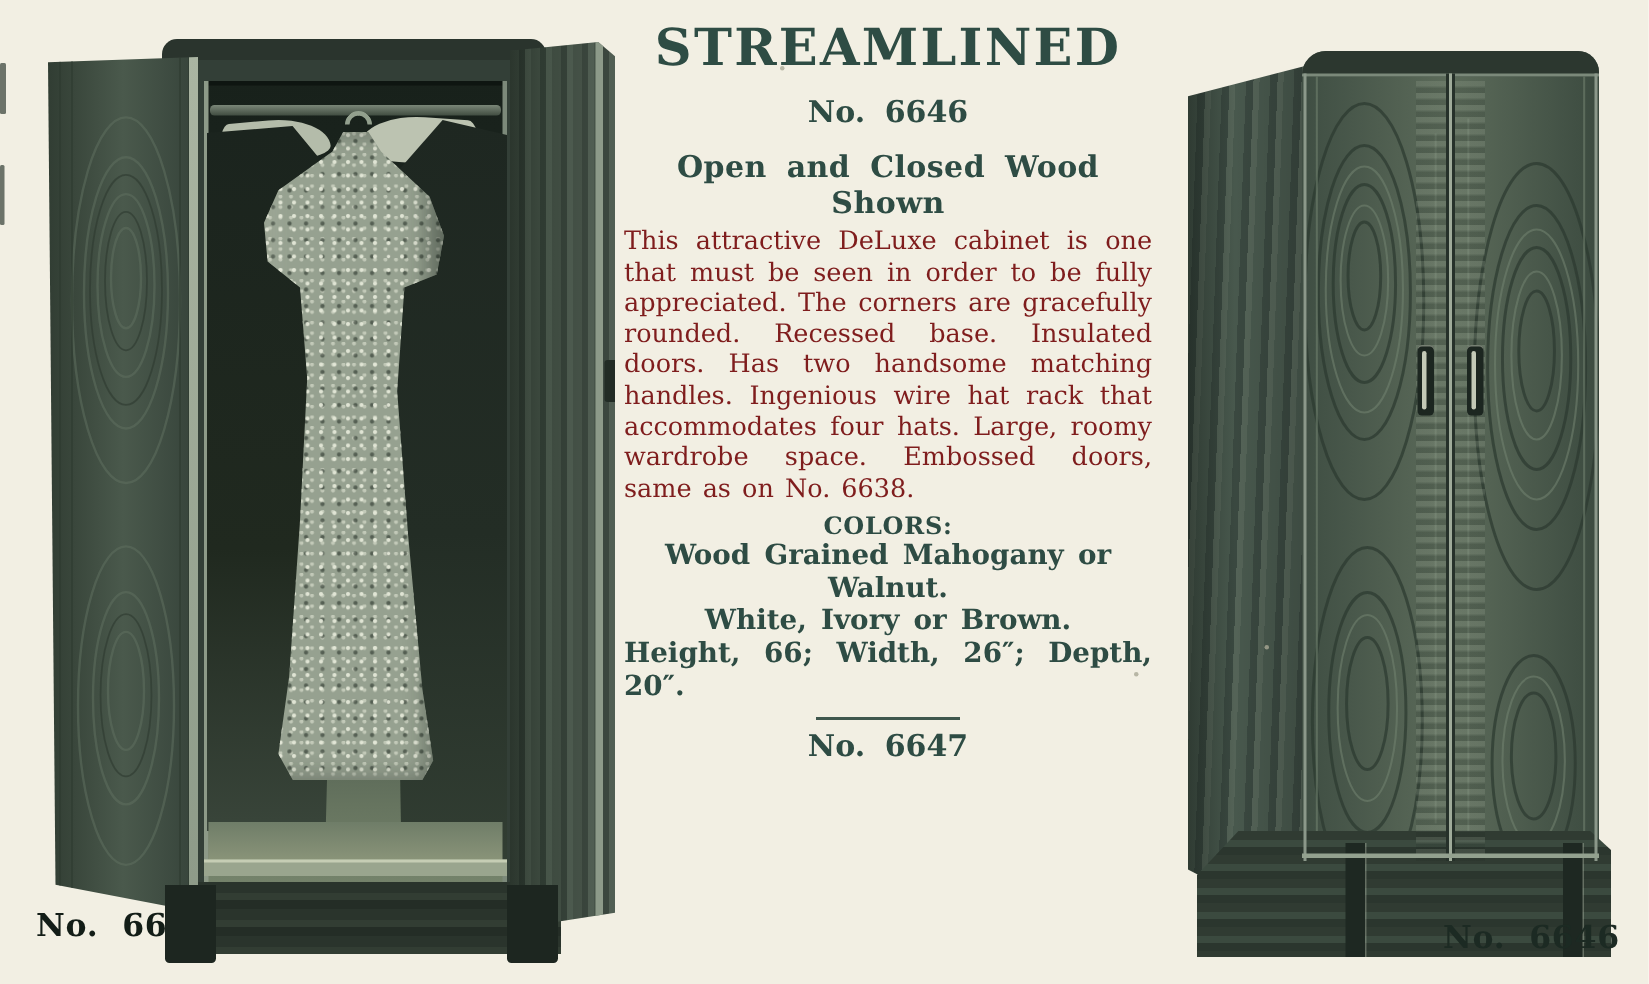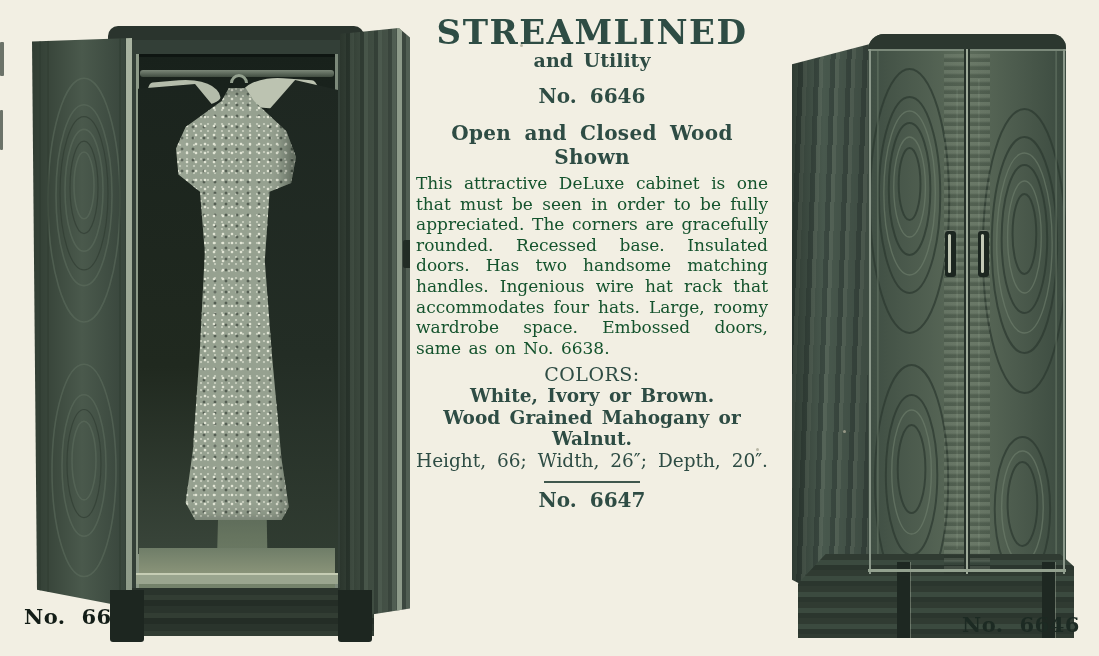--- a/index.html
+++ b/index.html
@@ -9,24 +9,24 @@
     font-family:"DejaVu Serif","Liberation Serif",serif;
   }
   
   .center-col{position:absolute;left:416px;top:0;width:352px;text-align:center;color:#2e4c44;}
   .title{font-size:34px;font-weight:bold;letter-spacing:1.5px;word-spacing:7px;line-height:33px;margin-top:16px;text-align:center;}
   .title2{font-size:27px;font-weight:bold;letter-spacing:1px;word-spacing:9px;line-height:33px;}
   .tagline{font-size:19px;font-weight:bold;line-height:22px;word-spacing:4px;margin-top:9px;}
   .tagline2{font-size:19px;font-weight:bold;line-height:22px;word-spacing:4px;}
   .model-no{font-size:20px;font-weight:bold;margin-top:13px;word-spacing:6px;}
   .views-note{font-size:20px;font-weight:bold;margin-top:13px;word-spacing:6px;letter-spacing:.3px;}
-  .descr{font-size:17px;line-height:20.6px;text-align:justify;color:#14532d;margin-top:4px;word-spacing:2px;}
-  .sec-head{font-size:19px;font-weight:normal;margin-top:5px;letter-spacing:.5px;}
+  .descr{font-size:17px;line-height:20.6px;text-align:justify;color:#7f1d1d;margin-top:4px;word-spacing:2px;}
+  .sec-head{font-size:16px;font-weight:bold;margin-top:5px;letter-spacing:.5px;}
   .colors-line{font-size:18.5px;font-weight:bold;line-height:21.5px;word-spacing:3px;}
-  .size-line{font-size:18.5px;font-weight:normal;text-align:justify;text-align-last:justify;line-height:22px;}
+  .size-line{font-size:18.5px;font-weight:bold;text-align:justify;text-align-last:justify;line-height:22px;}
   .rule{width:96px;border:0;border-top:2.5px solid #3f574d;margin:9px auto 5px auto;}
 
   
   .caption{position:absolute;font-size:21px;font-weight:bold;color:#131d17;word-spacing:8px;letter-spacing:.5px;}
 
   
   .photo-left{position:absolute;left:6px;top:12px;width:406px;height:640px;}
   .pl-crown{position:absolute;left:102px;top:14px;width:256px;height:28px;background:#2a342d;border-radius:10px 10px 2px 2px;z-index:1;}
   .pl-body{position:absolute;left:114px;top:28px;width:232px;height:560px;background:#333f37;z-index:2;}
   .pl-interior{position:absolute;left:16px;right:14px;top:14px;bottom:10px;
@@ -161,27 +161,26 @@
       <div class="pl-nub"></div>
     </div>
     <div class="pl-base"></div>
     <div class="pl-foot pl-foot-l"></div>
     <div class="pl-foot pl-foot-r"></div>
     <div class="caption pl-caption">No. 6646</div>
   </div>
 
   <div class="center-col">
     <div class="title">STREAMLINED</div>
-    <div class="tagline2">and Utility</div>
     <div class="model-no">No. 6646</div>
     <div class="views-note">Open and Closed Wood Shown</div>
     <div class="descr">This attractive DeLuxe cabinet is one that must be seen in order to be fully appreciated. The corners are gracefully rounded. Recessed base. Insulated doors. Has two handsome matching handles. Ingenious wire hat rack that accommodates four hats. Large, roomy wardrobe space. Embossed doors, same as on No. 6638.</div>
     <div class="sec-head">COLORS:</div>
+    <div class="colors-line">Wood Grained Mahogany or Walnut.</div>
     <div class="colors-line">White, Ivory or Brown.</div>
-    <div class="colors-line">Wood Grained Mahogany or Walnut.</div>
     <div class="size-line">Height, 66; Width, 26″; Depth, 20″.</div>
     <hr class="rule">
     <div class="model-no" style="margin-top:0;">No. 6647</div>
 
   </div>
 
   <div class="photo-right">
     <div class="pr-side"></div>
     <div class="pr-front">
       <div class="pr-door pr-door-l">

